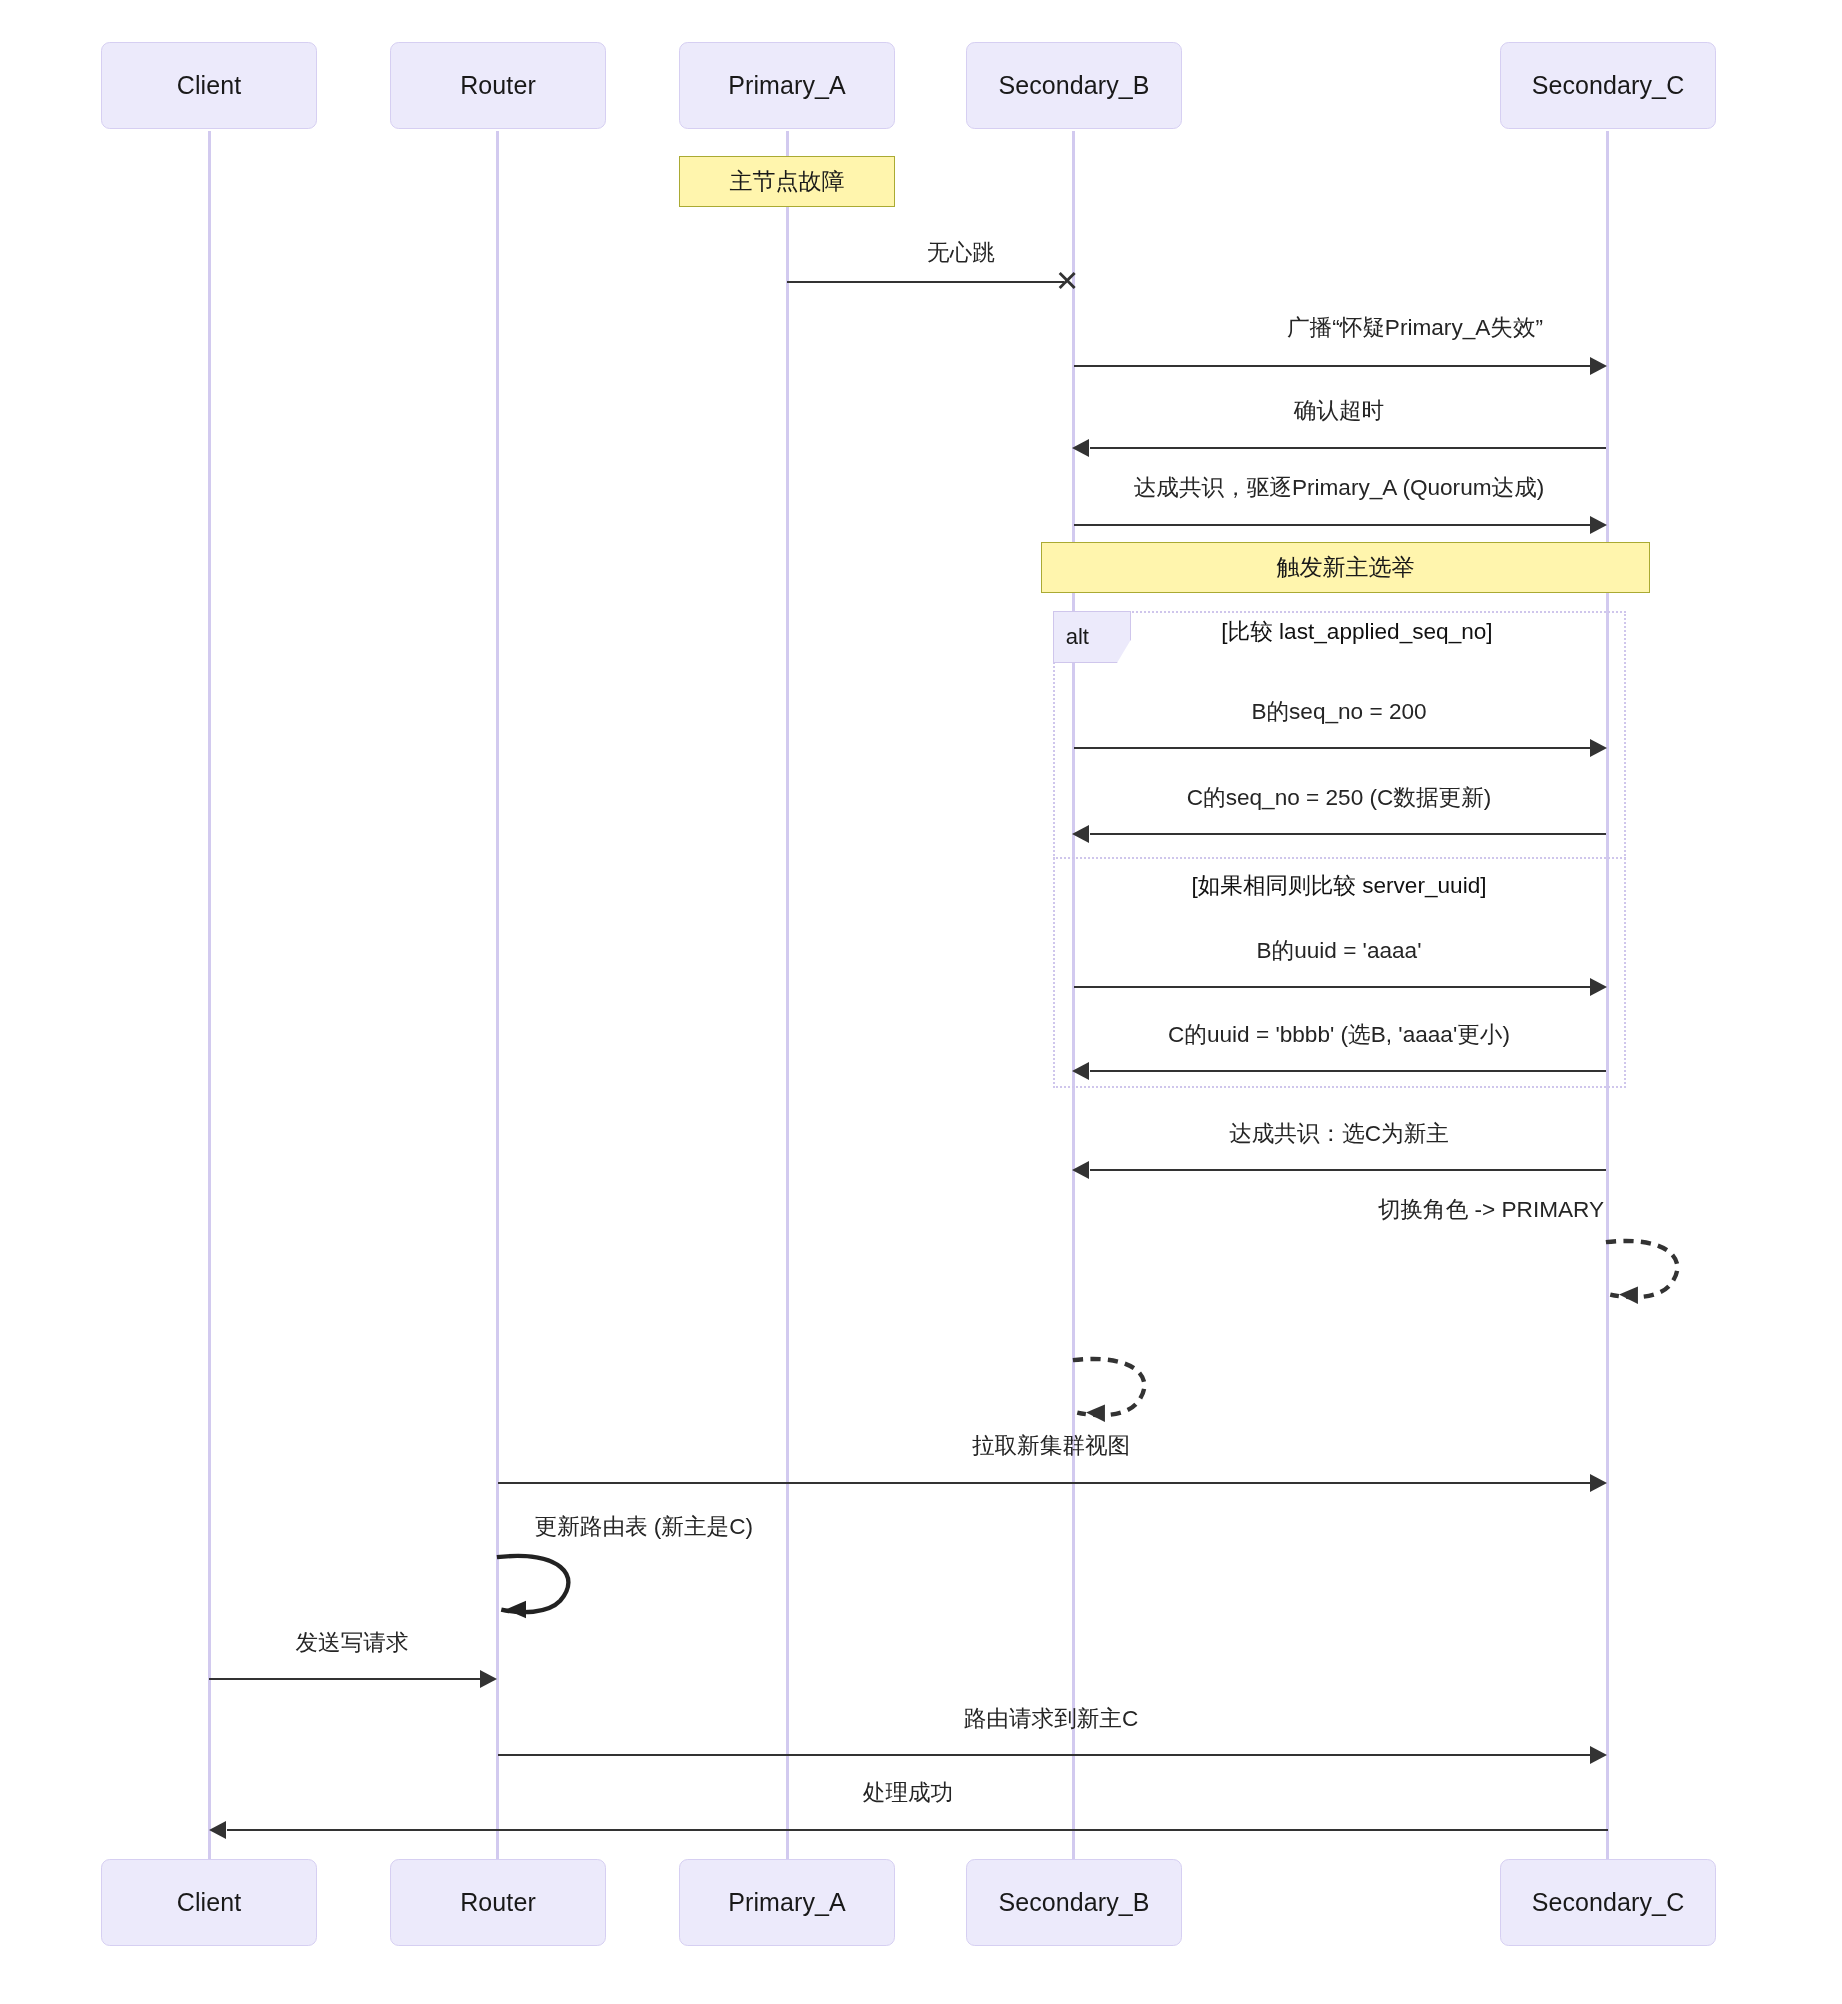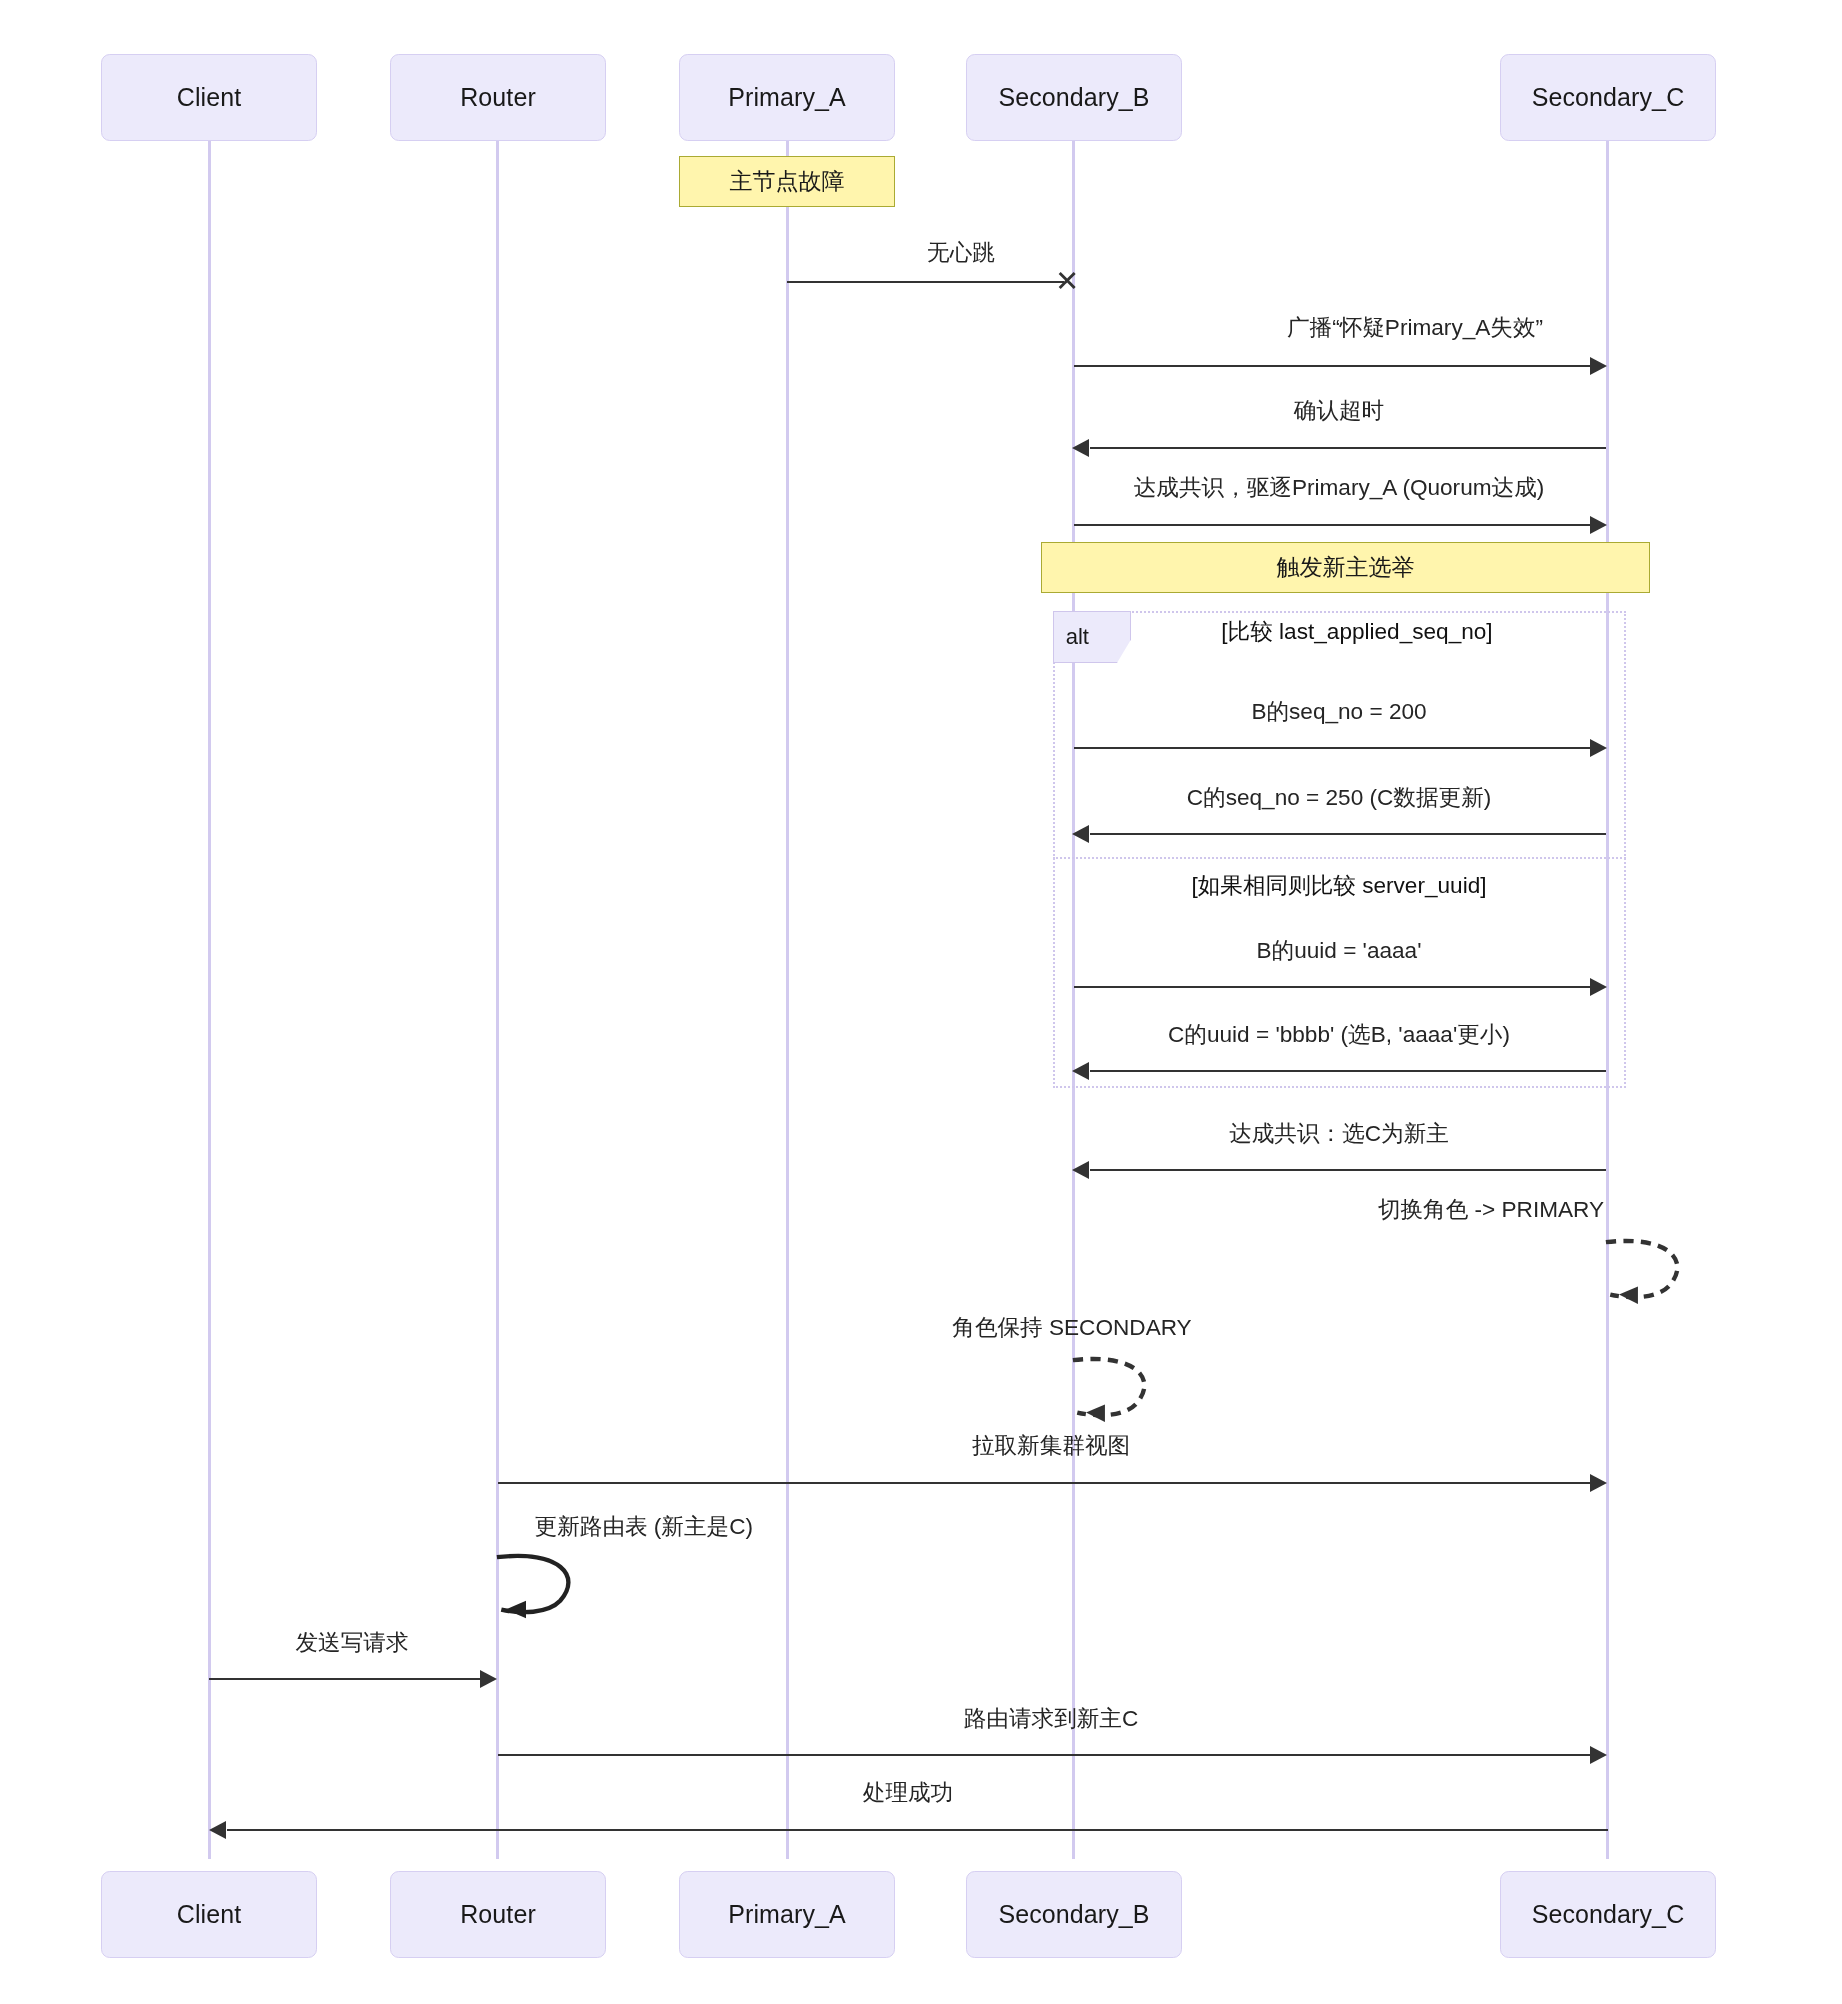--- a/index.html
+++ b/index.html
@@ -23,21 +23,20 @@
     box-sizing: border-box;
     background: #ECEAFB;
     border: 1.5px solid #D6CFF2;
     border-radius: 8.7px;
     display: flex;
     align-items: center;
     justify-content: center;
     font-size: 25px;
     color: #191919;
     letter-spacing: 0.1px;
-    margin-top: 12px;
   }
   
   .lifeline {
     position: absolute;
     width: 2.9px;
     background: #D2CAEF;
   }
   
   .note {
     position: absolute;
@@ -227,23 +226,20 @@
   <div class="arrow-left" style="left:1072px; top:1161px;"></div>
 
   <div class="msg-label" style="left:1491px; top:1194px; width:510px; text-align:center;">
     <span>切换角色 -&gt; PRIMARY</span>
   </div>
   <svg class="selfloop" viewBox="0 0 140 110" style="left:1600px; top:1232px; width:102px; height:80px;">
     <path d="M 8 14 C 95 4, 125 40, 95 74 C 78 92, 40 92, 14 86" fill="none" stroke="#333333" stroke-width="6" stroke-dasharray="14,10"></path>
     <polygon points="26,86 52,75 52,99" fill="#333333"></polygon>
   </svg>
 
-  <div class="msg-label" style="left:1072px; top:1312px; width:510px; text-align:center;">
-    <span>角色保持 SECONDARY</span>
-  </div>
   <svg class="selfloop" viewBox="0 0 140 110" style="left:1067px; top:1350px; width:102px; height:80px;">
     <path d="M 8 14 C 95 4, 125 40, 95 74 C 78 92, 40 92, 14 86" fill="none" stroke="#333333" stroke-width="6" stroke-dasharray="14,10"></path>
     <polygon points="26,86 52,75 52,99" fill="#333333"></polygon>
   </svg>
 
   <div class="msg-label" style="left:1051px; top:1430px; width:583px;">
     <span>拉取新集群视图</span>
   </div>
   <div class="msg-line" style="left:498px; top:1482px; width:1092px;"></div>
   <div class="arrow-right" style="left:1590px; top:1474px;"></div>

